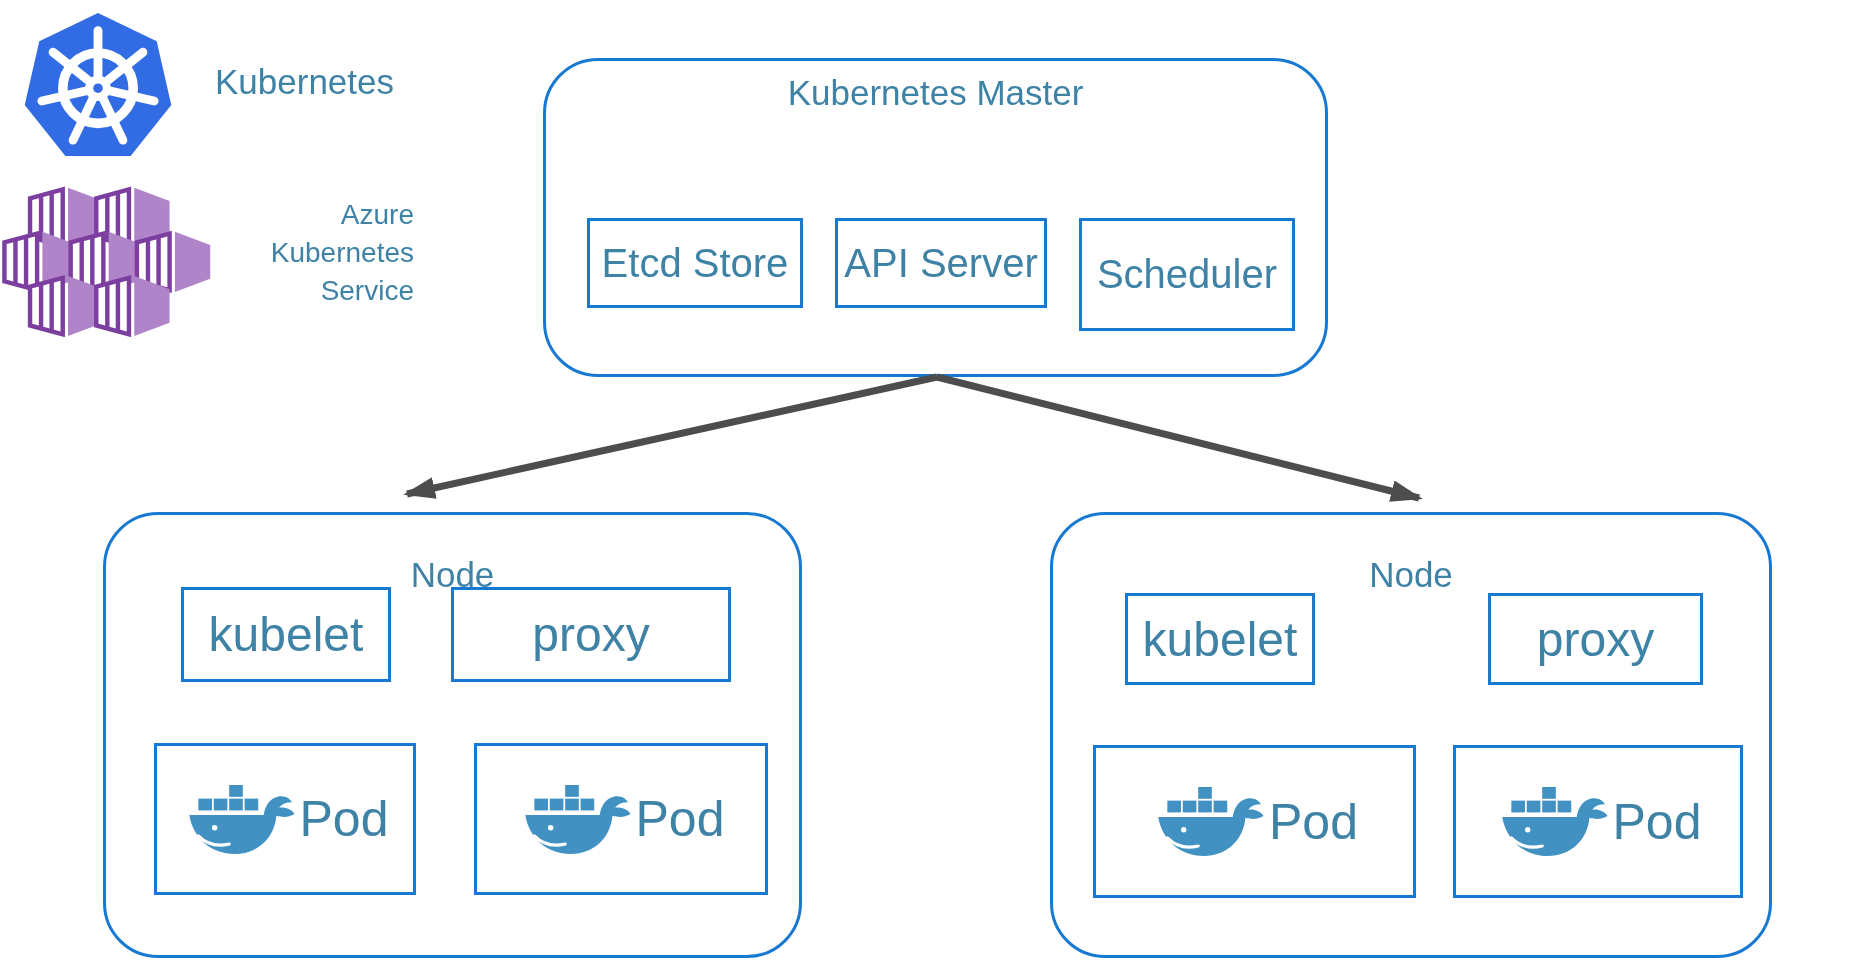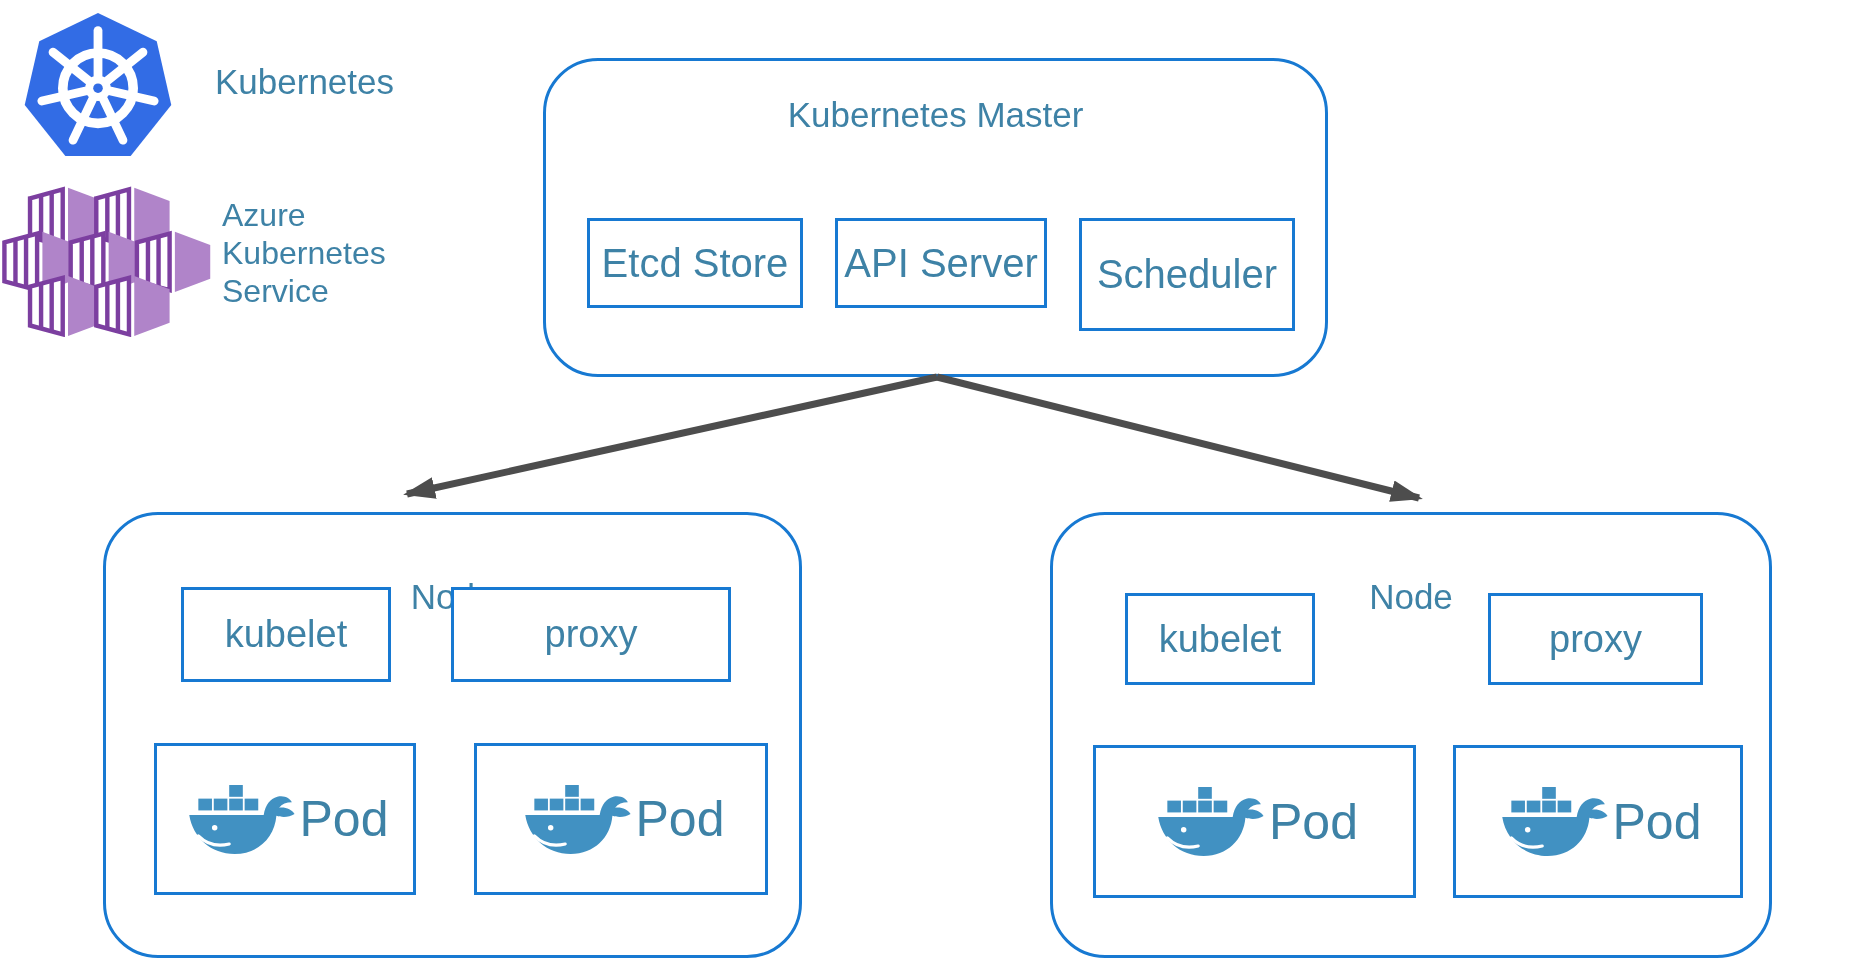--- a/index.html
+++ b/index.html
@@ -9,41 +9,41 @@
     font-family:"Liberation Sans", sans-serif;
   }
   .teal { color:#3E82A6; }
   .outline-box {
     position:absolute; box-sizing:border-box;
     border:3px solid #1779D2; background:#ffffff;
   }
   .group-box { border-radius:55px; }
   .group-title {
     position:absolute; left:0; width:100%;
-    text-align:center; color:#3E82A6;margin-top:22px;
+    text-align:center; color:#3E82A6;
   }
   #master-title { top:12px; font-size:35px; }
   .node-title  { top:40px; font-size:35px; }
   .label-box {
     display:flex; align-items:center; justify-content:center;
     color:#3E82A6;
   }
   .master-component { font-size:40px; }
-  .node-component  { font-size:38px; }
+  .node-component  { font-size:48px; }
   .pod-box { font-size:50px; }
   .pod-box svg { flex:0 0 auto; }
   #arrows { position:absolute; left:0; top:0; pointer-events:none; }
   .logo { position:absolute; }
   #k8s-label {
     position:absolute; left:192px; top:62px; width:225px;
     text-align:center; font-size:35px;
   }
   #aks-label {
     position:absolute; left:222px; top:196px; width:192px;
-    text-align:left; font-size:32px; line-height:38px;
+    text-align:right; font-size:28px; line-height:38px;
   }
 </style>
 </head>
 <body>
 
 <div id="canvas">
 
   <svg class="logo" style="left:18px; top:5px;" width="160" height="160" viewBox="0 0 100 100">
     <polygon points="50,5 86.7,22.7 95.8,62.5 70.4,94.4 29.6,94.4 4.2,62.5 13.3,22.7" fill="#326CE5"></polygon>
     <g stroke="#ffffff" stroke-width="5.5" stroke-linecap="round">

